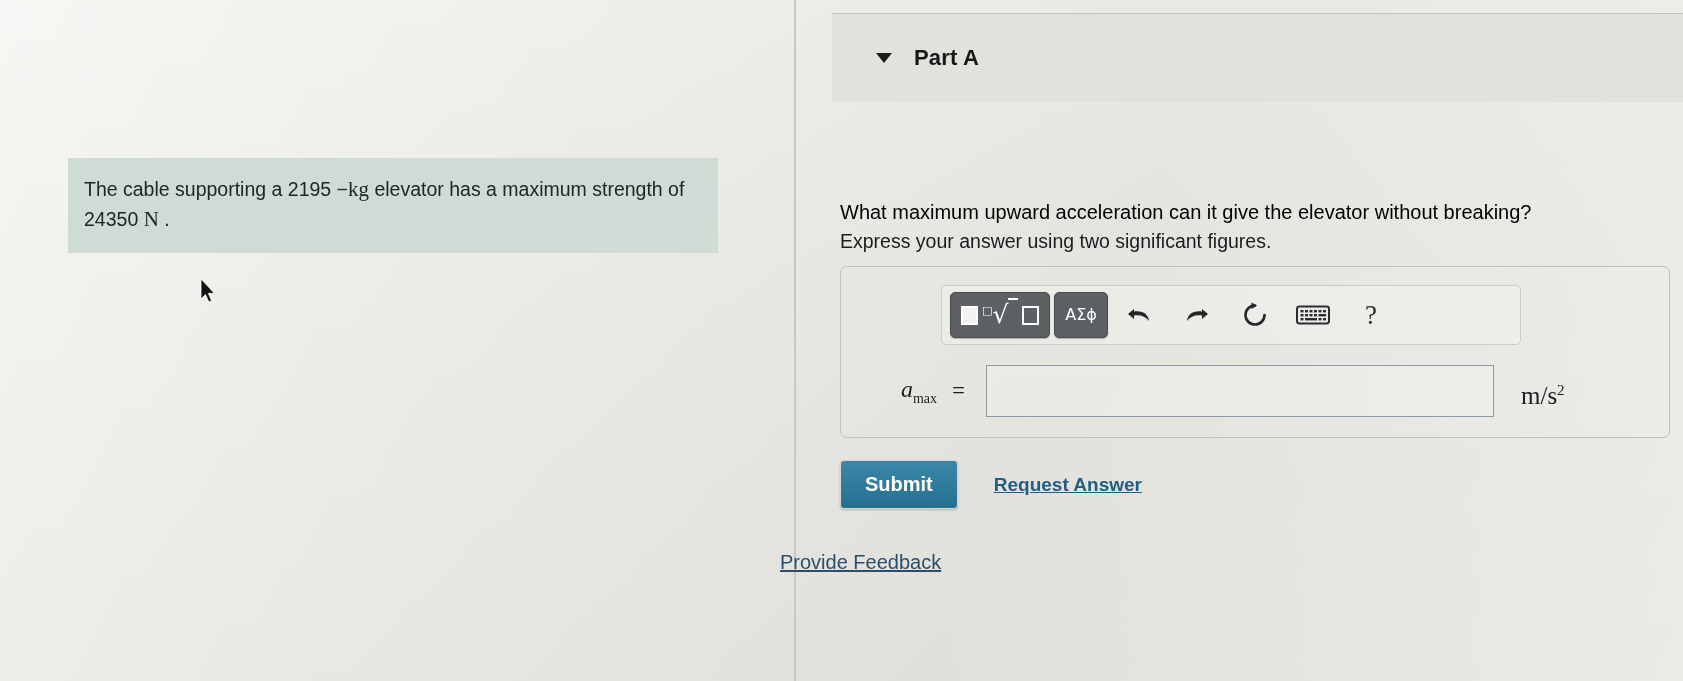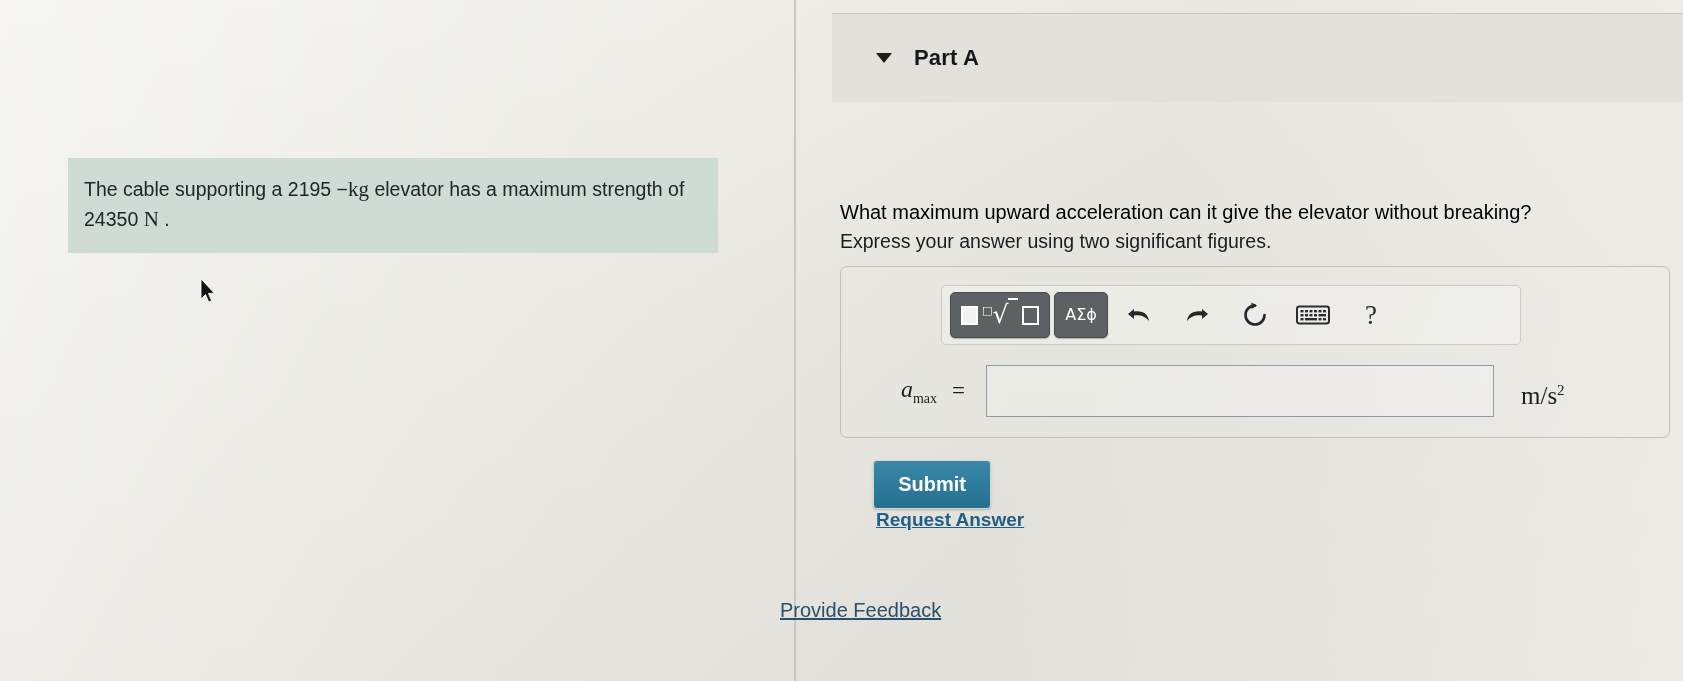--- a/index.html
+++ b/index.html
@@ -220,21 +220,20 @@
     margin-top: 11px;
   }
   .units sup { font-size: 15px; }
 
   
   .submit-row {
     position: absolute;
     left: 44px; top: 460px;
     display: flex;
     align-items: center;
-    flex-direction: column;
   }
   .submit-btn {
     background: #2d7a9c;
     background-image: linear-gradient(180deg, #3b87a8 0%, #24708f 100%);
     border: 1px solid #d8d8d4;
     border-radius: 4px;
     color: #ffffff;
     font-size: 20px;
     font-weight: bold;
     padding: 12px 24px;
@@ -251,21 +250,20 @@
     cursor: pointer;
   }
 
   .feedback-link {
     position: absolute;
     left: -16px; top: 551px;
     color: #2a4f6b;
     font-size: 20px;
     text-decoration: underline;
     cursor: pointer;
-    margin-top: 48px;
   }
 </style>
 </head>
 <body>
 
 <div class="page-bg"></div>
 
 <div class="left-panel">
 
   <div class="problem-box">

